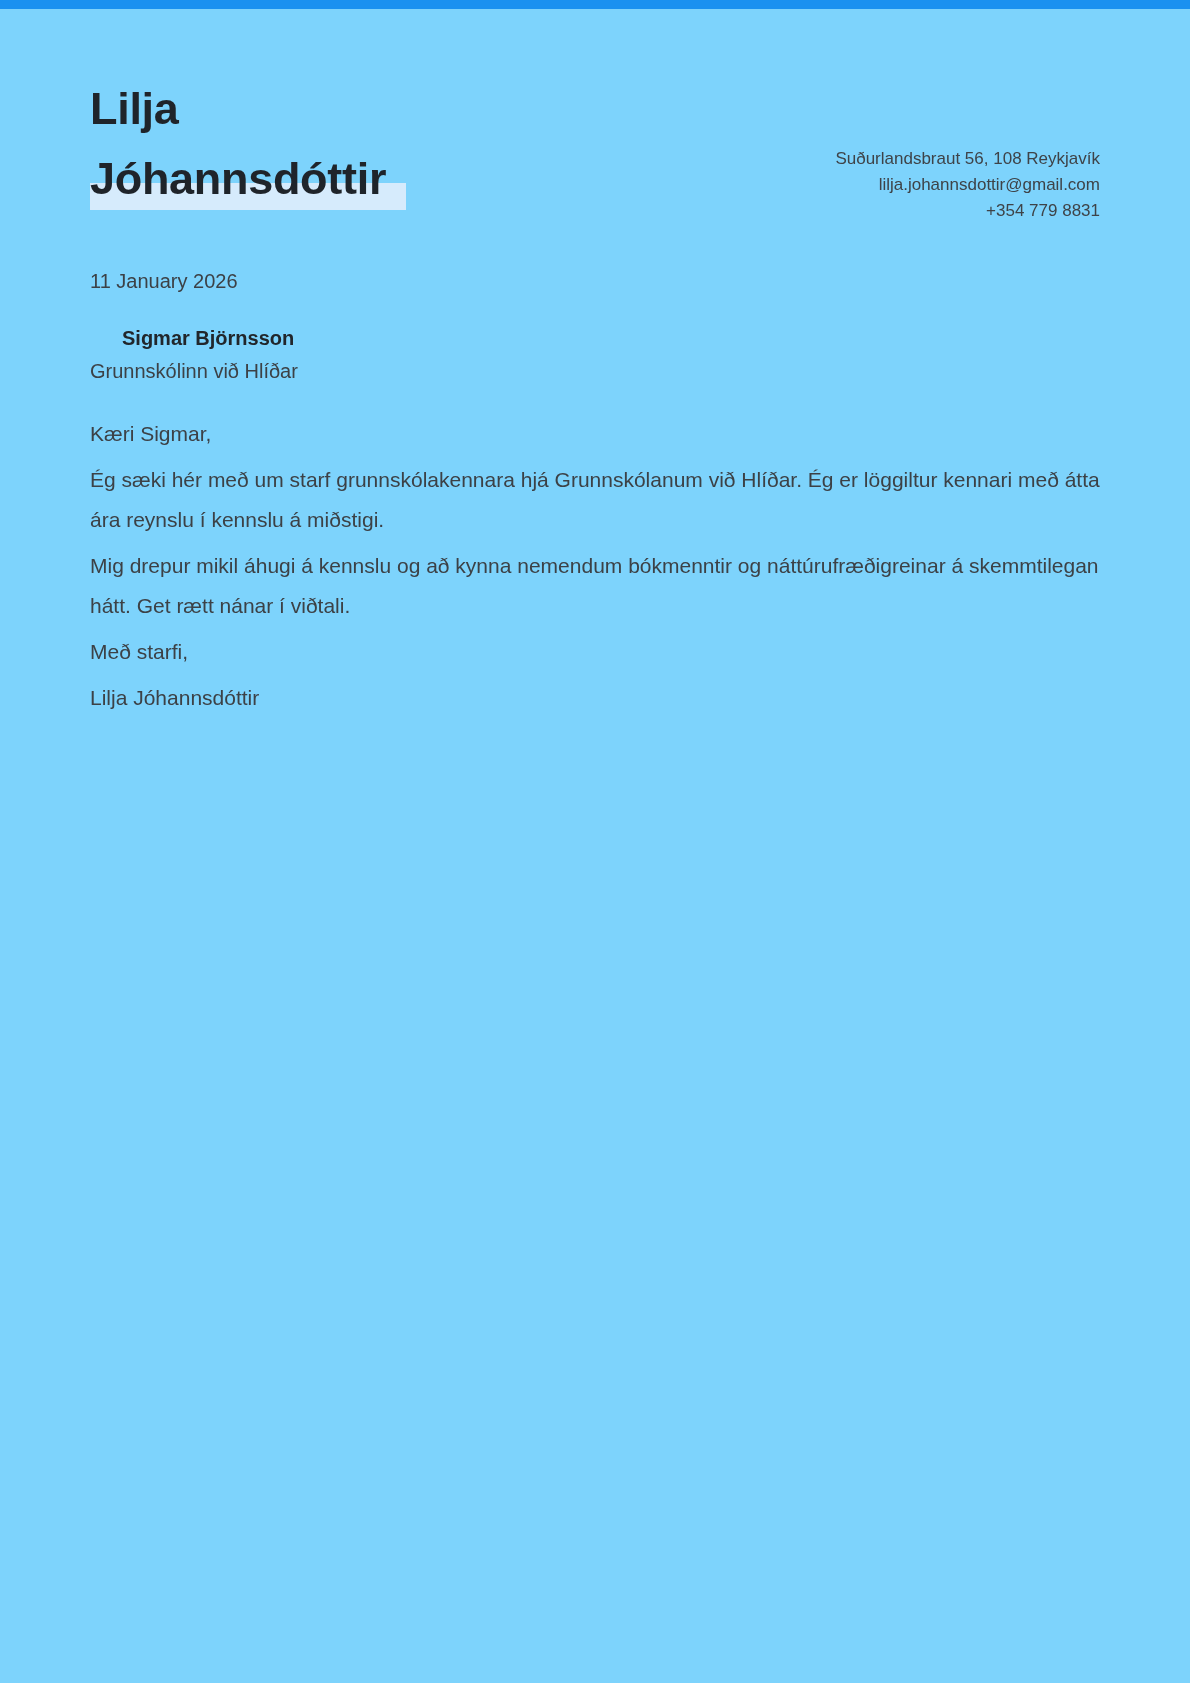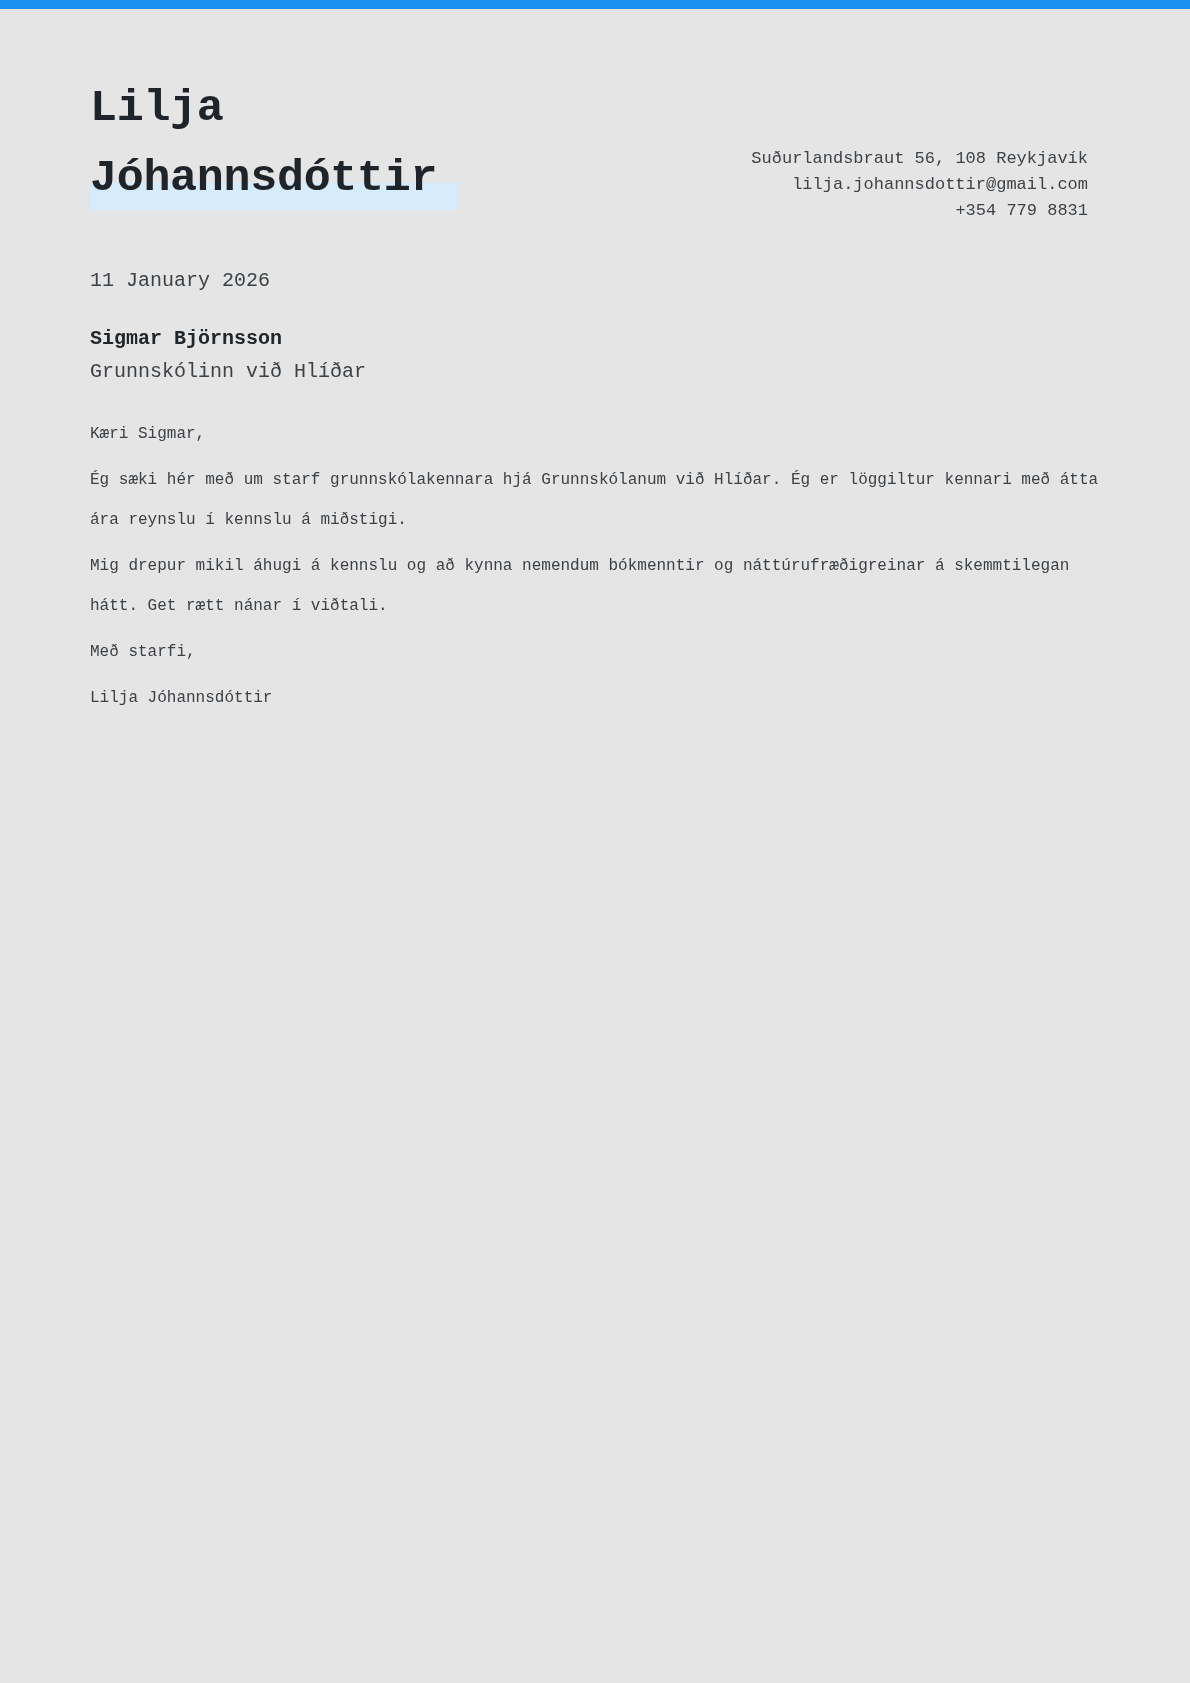--- a/index.html
+++ b/index.html
@@ -1,21 +1,21 @@
 <!DOCTYPE html>
 <html lang="is"><head>
 <meta charset="utf-8">
 <style>
   html, body { margin: 0; padding: 0; background: #ffffff; }
   .page {
     position: relative;
     width: 1190px;
     height: 1683px;
-    background: #e5e5e5;
-    font-family: Liberation Mono, monospace;
+    background: #7dd3fc;
+    font-family: Liberation Sans, sans-serif;
     overflow: hidden;
   }
   .topbar {
     position: absolute;
     top: 0; left: 0; right: 0;
     height: 9px;
     background: #1a91f0;
   }
   .content {
     padding: 78px 90px 0 90px;
@@ -40,45 +40,46 @@
   }
   .job-title {
     margin-top: 6px;
     font-size: 20px;
     line-height: 30px;
     color: #262b31;
   }
   .contact {
     position: absolute;
     top: 146px;
-    right: 102px;
+    right: 90px;
     text-align: right;
     font-size: 17px;
     line-height: 26px;
     color: #3e4348;
   }
   .date {
     margin-top: 56px;
     font-size: 20px;
     line-height: 30px;
     color: #3c4146;
   }
   .recipient {
     margin-top: 26px;
     font-size: 20px;
     line-height: 33px;
     color: #3c4146;
   }
   .recipient .r-name {
     font-weight: 700;
     color: #21262b;
+    margin-left: 32px;
   }
   .body-text {
     margin-top: 26px;
-    font-size: 16px;
+    font-size: 21px;
     line-height: 40px;
     color: #3c4146;
     max-width: 1010px;
   }
   .body-text p { margin: 0 0 6px 0; }
 </style>
 </head>
 <body>
 
 <div class="page">

